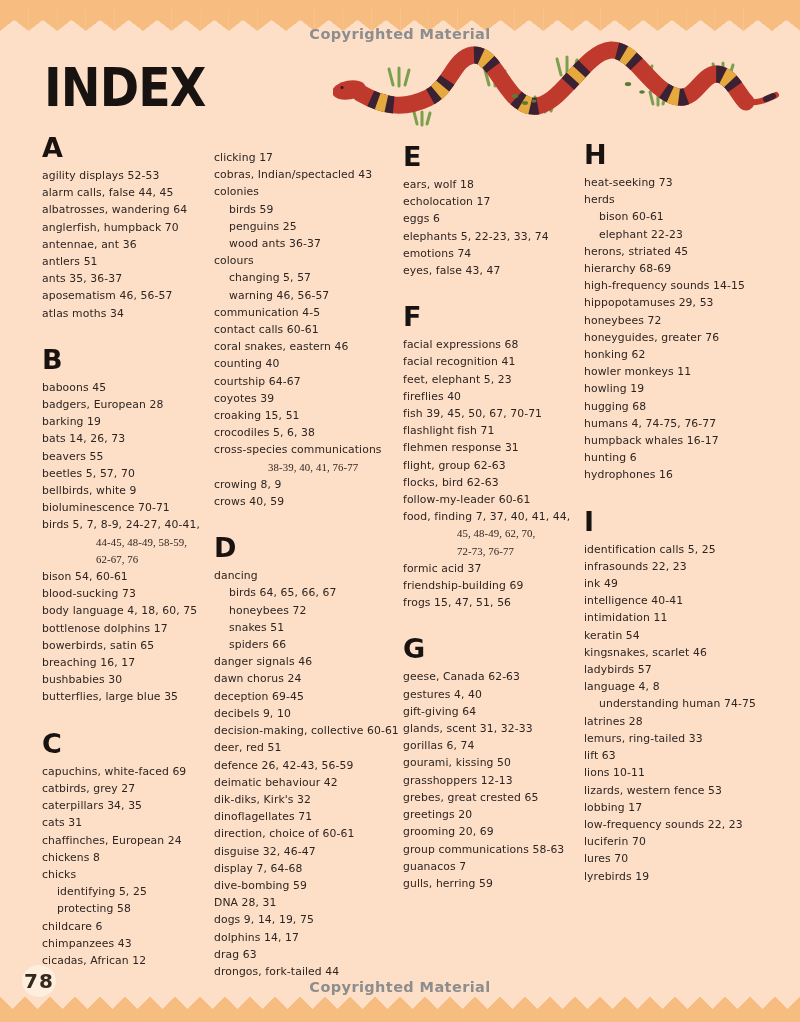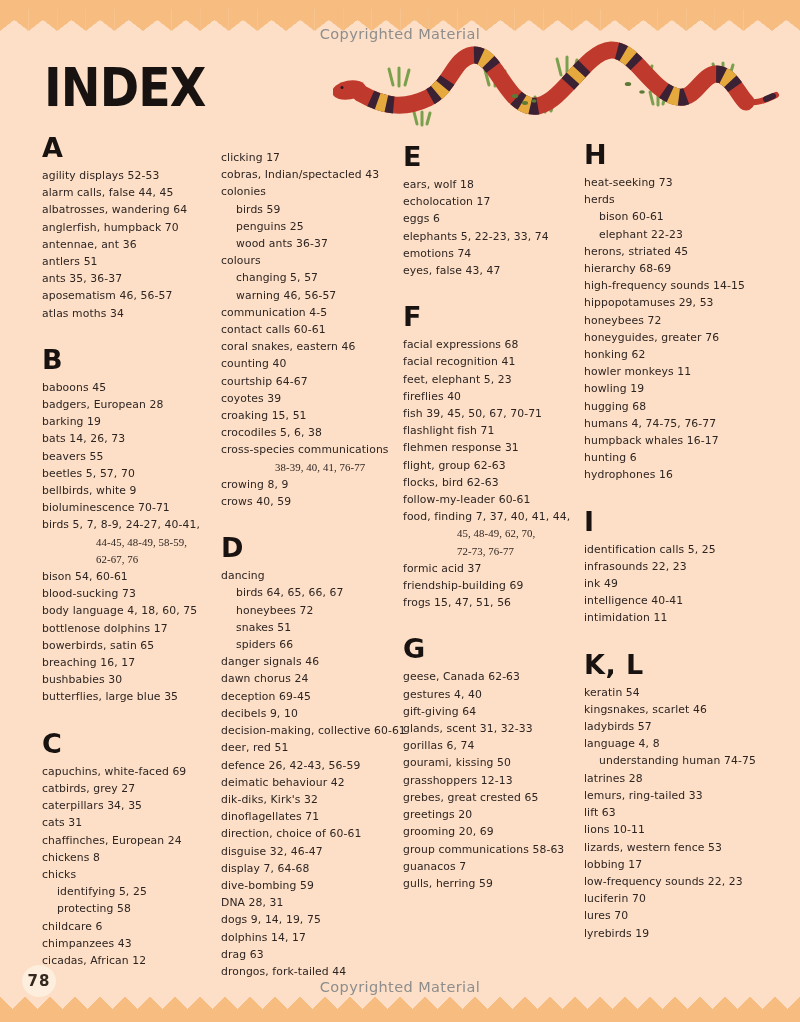--- a/index.html
+++ b/index.html
@@ -20,53 +20,53 @@
   }
   .zz-bottom{
     position:absolute;bottom:0;left:0;width:800px;height:26px;
     background:
       linear-gradient(to top left,  #f6bc80 49.6%, rgba(246,188,128,0) 50%) 0px 0/25px 26px repeat-x,
       linear-gradient(to top right, #f6bc80 49.6%, rgba(246,188,128,0) 50%) 25px 0/25px 26px repeat-x;
   }
   
   .copyright{
     position:absolute;left:0;width:800px;text-align:center;
-    color:#8d8d8d;font-weight:normal;font-size:14.5px;letter-spacing:.4px;
+    color:#8d8d8d;font-weight:bold;font-size:14.5px;letter-spacing:.4px;
   }
   .copyright.top{top:26px;}
   .copyright.bottom{top:979px;}
   .title{
     position:absolute;left:44px;top:56px;margin:0;
     font-size:54px;font-weight:900;color:#181310;letter-spacing:-1px;
     transform:scaleX(.88);transform-origin:left top;
   }
   .snake{position:absolute;left:333px;top:40px;}
   
   .col{position:absolute;width:182px;}
   .col0{left:42px; top:134px;}
-  .col1{left:221px;top:149px;}
+  .col1{left:214px;top:149px;}
   .col2{left:403px;top:143px;}
   .col3{left:584px;top:141px;}
   .heading{
     font-size:27px;line-height:27px;font-weight:900;color:#181310;
     margin:24px 0 6px 0;letter-spacing:.5px;
   }
   .col .heading:first-child{margin-top:0;}
   .entry{
     font-size:10.8px;line-height:17.2px;letter-spacing:.1px;
     white-space:nowrap;color:#2d2422;
   }
   .in1{padding-left:15px;}
   .in2{padding-left:54px;font-family:Liberation Serif, serif;}
   
   .page-badge{
     position:absolute;left:22px;top:965px;width:34px;height:32px;
     background:#fdeedd;border-radius:50%;
     display:flex;align-items:center;justify-content:center;
-    font-size:15px;font-weight:bold;color:#33291f;letter-spacing:1px;
+    font-size:20px;font-weight:bold;color:#33291f;letter-spacing:1px;
   }
 </style>
 </head>
 <body>
 
 <div class="zz-top"></div>
 
 <div class="copyright top">Copyrighted Material</div>
 
 <h1 class="title">INDEX</h1>
@@ -259,21 +259,20 @@
     <div class="entry in0">humans 4, 74-75, 76-77</div>
     <div class="entry in0">humpback whales 16-17</div>
     <div class="entry in0">hunting 6</div>
     <div class="entry in0">hydrophones 16</div>
     <div class="heading">I</div>
     <div class="entry in0">identification calls 5, 25</div>
     <div class="entry in0">infrasounds 22, 23</div>
     <div class="entry in0">ink 49</div>
     <div class="entry in0">intelligence 40-41</div>
     <div class="entry in0">intimidation 11</div>
-    <div class="heading">K, L</div>
     <div class="entry in0">keratin 54</div>
     <div class="entry in0">kingsnakes, scarlet 46</div>
     <div class="entry in0">ladybirds 57</div>
     <div class="entry in0">language 4, 8</div>
     <div class="entry in1">understanding human 74-75</div>
     <div class="entry in0">latrines 28</div>
     <div class="entry in0">lemurs, ring-tailed 33</div>
     <div class="entry in0">lift 63</div>
     <div class="entry in0">lions 10-11</div>
     <div class="entry in0">lizards, western fence 53</div>

